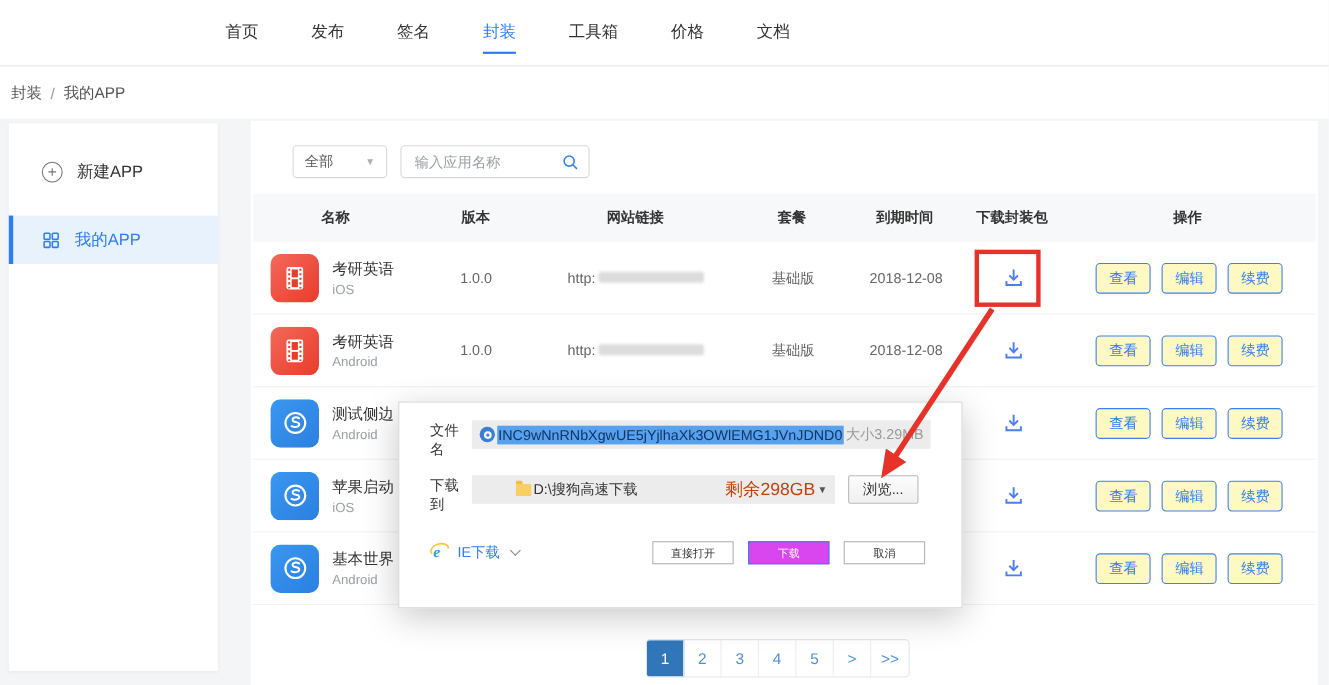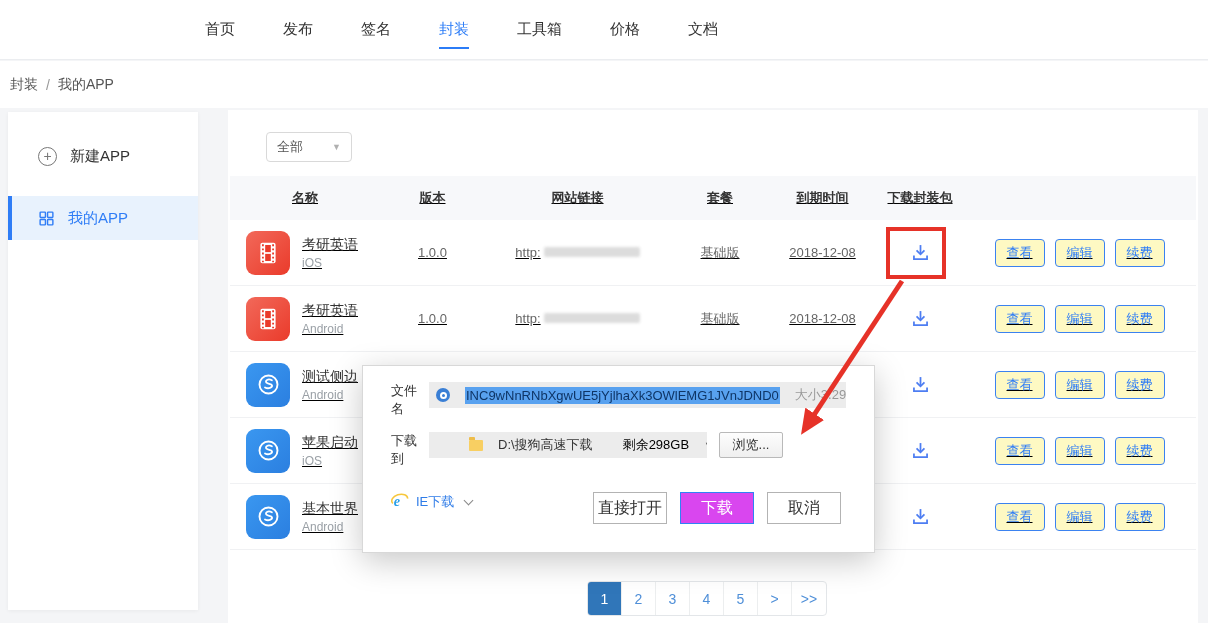--- a/index.html
+++ b/index.html
@@ -37,25 +37,25 @@
             align-items:center; justify-content:space-between; padding:0 10px; cursor:pointer; background:#fff;margin-left:36px; }
   .filter-text { font-size:13px; color:#555; }
   .caret { font-size:9px; color:#b0b0b0; }
   .searchbox { width:172px; height:30px; border:1px solid #d9d9d9; border-radius:4px; display:flex;
                align-items:center; padding:0 8px 0 12px; background:#fff; }
   .searchbox input { flex:1; border:none; outline:none; font-size:13px; color:#333; min-width:0;
                      font-family:inherit; }
   .searchbox input::placeholder { color:#9aa0a6; }
 
   
-  .table { margin:14px 2px 0 2px;text-decoration:underline; }
+  .table { margin:14px 2px 0 2px; }
   .thead { display:flex; height:44px; background:#f7f8fa; align-items:center; }
   .th { font-size:13px; color:#333; font-weight:700; text-align:center; }
   .c0{width:150px}.c1{width:105px}.c2{width:185px}.c3{width:100px}.c4{width:105px}.c5{width:90px}.c6{width:229px}
-  .trow { display:flex; align-items:center; height:66px; border-bottom:1px solid #f0f1f3; }
+  .trow { display:flex; align-items:center; height:66px; border-bottom:1px solid #f0f1f3;justify-content:space-between; }
   .cell { display:flex; align-items:center; justify-content:center; font-size:13px; color:#666; }
   .namecell { justify-content:flex-start; padding-left:16px; gap:12px; overflow:hidden; }
   .appicon { width:44px; height:44px; border-radius:9px; flex:none; display:flex;
              align-items:center; justify-content:center; }
   .appicon.film { background:linear-gradient(135deg,#f2695a,#ea3b2b); }
   .appicon.sogou { background:linear-gradient(135deg,#3a97f0,#2b7fe0); }
   .nametxt { display:flex; flex-direction:column; gap:2px; white-space:nowrap; }
   .app-name { font-size:14px; color:#333; }
   .app-platform { font-size:12px; color:#9aa0a6; }
   .blurbar { display:inline-block; width:96px; height:10px; background:#dcdcdc; border-radius:2px;
@@ -81,43 +81,43 @@
   
   .dialog { position:absolute; left:362px; top:365px; width:513px; height:188px; background:#fff;
             border:1px solid #d8d8d8; box-shadow:0 8px 30px rgba(0,0,0,.22); z-index:30; }
   .dlg-head { height:38px; border-bottom:1px solid #e8e8e8; display:flex; align-items:center;
               padding:0 14px; gap:9px; }
   .dlg-title { font-size:13px; color:#333; }
   .dlg-close { margin-left:auto; font-size:19px; color:#999; cursor:pointer; line-height:1; }
   .dlg-row { display:flex; align-items:flex-start; padding-left:28px; }
   .r1 { margin-top:16px; } .r2 { margin-top:14px; } .r3 { margin-top:24px; padding-right:33px; }
   .dlg-label { width:38px; flex:none; font-size:13px; color:#333; }
-  .field { height:26px; background:#ececec; display:flex; align-items:center; padding:0 7px; gap:15px; overflow:hidden; }
+  .field { height:26px; background:#ececec; display:flex; align-items:center; padding:0 7px; gap:2px; overflow:hidden; }
   .fname { width:417px; }
-  .fpath { width:278px;padding-left:40px; }
+  .fpath { width:330px;padding-left:40px; }
   .whirl { width:14px; height:14px; border-radius:50%; background:#3a7fd5; flex:none;
            display:flex; align-items:center; justify-content:center; }
   .whirl i { display:block; width:7px; height:7px; border:2px solid #fff; border-radius:50%; }
   .sel-text { font-size:13px; background:#58a1ef; color:#0e3566; white-space:nowrap; padding:1px 1px; }
   .fsize { font-size:13px; color:#999; white-space:nowrap; }
   .folder { width:14px; height:11px; background:#f8cf62; border-radius:1px; position:relative; flex:none; }
   .folder:before { content:""; position:absolute; left:0; top:-3px; width:6px; height:3px;
                    background:#eebd4a; border-radius:1px 1px 0 0; }
   .fpath-text { font-size:13px; color:#333; white-space:nowrap; }
   .spacer { flex:1; }
-  .space-left { font-size:13px; color:#000000; white-space:nowrap; }
+  .space-left { font-size:16px; color:#c2410c; white-space:nowrap; }
   .mini-caret { font-size:9px; color:#555; }
   .browse-btn { margin-left:12px; width:64px; height:26px; border:1px solid #b9b9b9; border-radius:2px;
                 background:linear-gradient(#fdfdfd,#efefef); font-size:13px; color:#333; cursor:pointer;
                 font-family:inherit; }
   .ie-area { display:flex; align-items:center; gap:6px; cursor:pointer; }
   .ie-label { font-size:13px; color:#2f7ce8; }
   .chev { width:7px; height:7px; border-right:1.5px solid #888; border-bottom:1.5px solid #888;
           transform:rotate(45deg); margin:-3px 0 0 5px; }
-  .dlg-btn { width:74px; height:32px; font-size:16px; cursor:pointer; font-family:inherit; }
+  .dlg-btn { width:74px; height:21px; font-size:10px; cursor:pointer; font-family:inherit; }
   .btn-plain { background:#fff; border:1px solid #b3b3b3; color:#333; }
   .btn-primary { background:#d946ef; border:1px solid #2f82f5; color:#fff; margin:0 13px; }
 </style>
 </head>
 <body>
 
 <div class="topnav">
   <div class="nav-item">
       <span class="nav-label">首页</span>
     </div>
@@ -170,30 +170,40 @@
     <span>我的APP</span>
   </div>
 </div>
 
 <div class="main">
   <div class="toolbar">
     <div class="filter">
       <span class="filter-text">全部</span>
       <span class="caret">▼</span>
     </div>
+    <div class="searchbox">
+      <input type="text" placeholder="输入应用名称" style="">
+      <span style="display:flex;cursor:pointer">
+        <svg width="17" height="17" viewBox="0 0 24 24" fill="none" stroke="#2f82f5" stroke-width="2">
+          <circle cx="10.5" cy="10.5" r="6.5"></circle>
+            <line x1="15.5" y1="15.5" x2="20.5" y2="20.5"></line>
+        </svg>
+      </span>
+    </div>
   </div>
 
   <div class="table">
     <div class="thead">
         <div class="th c0">名称</div>
         <div class="th c1">版本</div>
         <div class="th c2">网站链接</div>
         <div class="th c3">套餐</div>
         <div class="th c4">到期时间</div>
         <div class="th c5">下载封装包</div>
+        <div class="th c6">操作</div>
       </div>
     <div id="tbody">
   <div class="trow">
     <div class="cell namecell c0">
       <span class="appicon film">
         <svg class="icon-film" width="26" height="26" viewBox="0 0 24 24" style="display: block;">
           <rect x="5" y="2.5" width="14" height="19" rx="1.8" fill="#fff"></rect>
           <line x1="7.3" y1="4" x2="7.3" y2="20.5" stroke="#ea3b2b" stroke-width="1.7" stroke-dasharray="1.7 2.1"></line>
           <line x1="16.7" y1="4" x2="16.7" y2="20.5" stroke="#ea3b2b" stroke-width="1.7" stroke-dasharray="1.7 2.1"></line>
           <rect x="9.4" y="4.6" width="5.2" height="6.6" fill="#ea3b2b"></rect>

